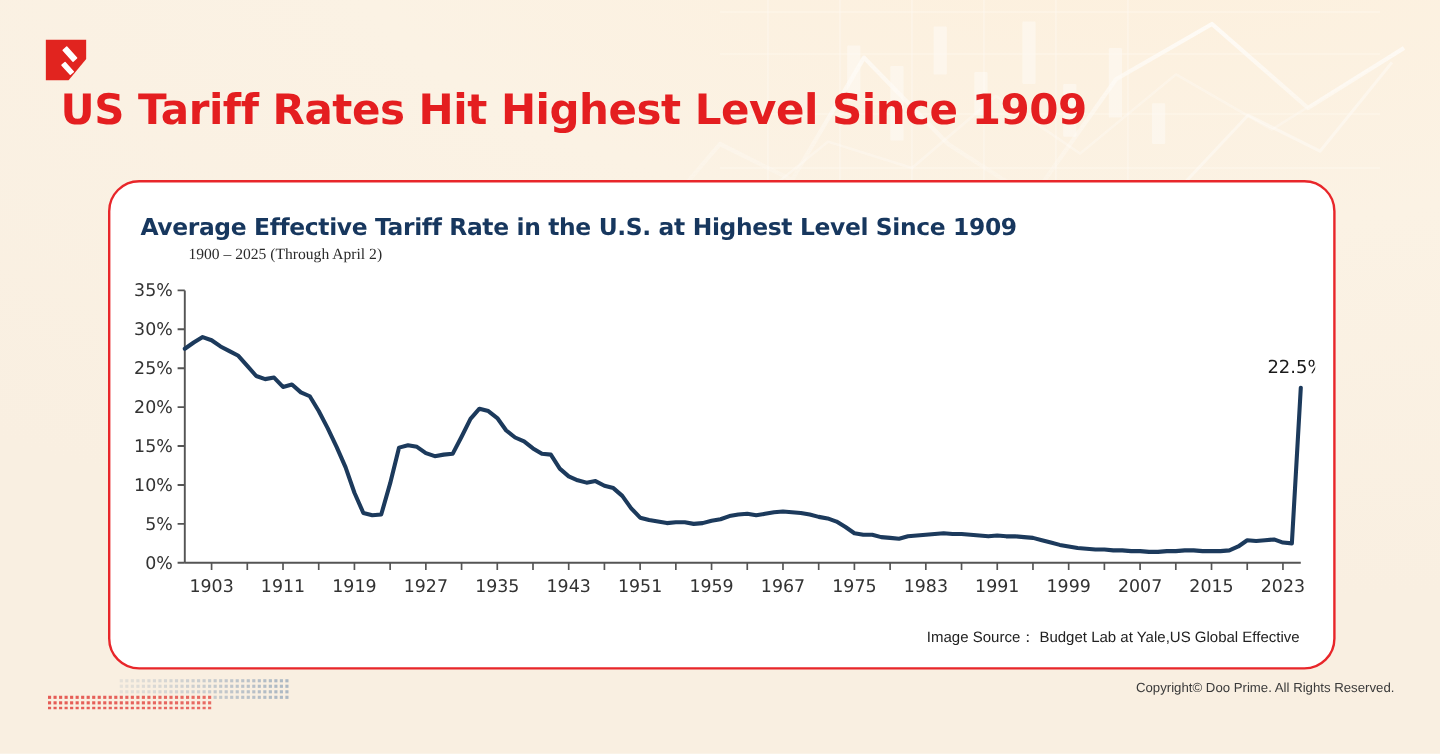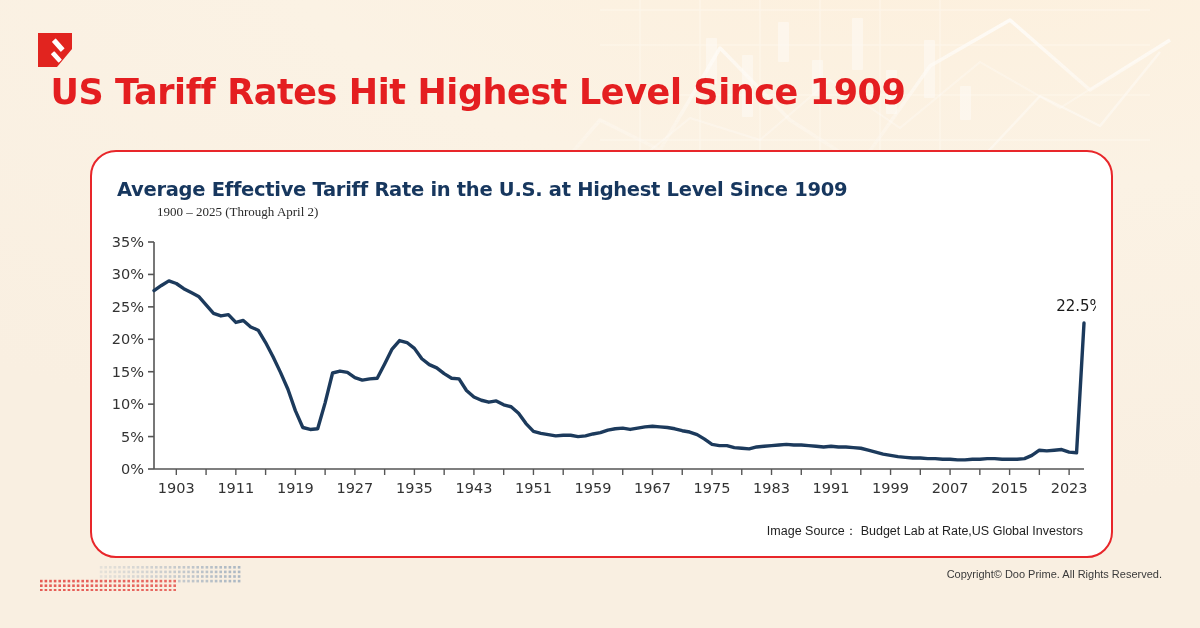--- a/index.html
+++ b/index.html
@@ -229,21 +229,21 @@
           <text x="903.6" y="259" text-anchor="middle" font-family="&quot;DejaVu Sans&quot;, sans-serif" font-size="14.5" fill="#333">2015</text>
           <text x="963.12" y="259" text-anchor="middle" font-family="&quot;DejaVu Sans&quot;, sans-serif" font-size="14.5" fill="#333">2023</text>
         </g>
       <path id="series-path" fill="none" stroke-width="3.4" stroke-linejoin="round" stroke-linecap="round" d="M48.00 56.64 L55.44 51.45 L62.88 46.91 L70.32 49.51 L77.76 54.70 L85.20 58.59 L92.64 62.48 L100.08 70.91 L107.52 79.34 L114.96 81.94 L122.40 80.64 L129.84 88.42 L137.28 86.48 L144.72 92.96 L152.16 96.21 L159.60 108.53 L167.04 122.80 L174.48 138.36 L181.92 155.23 L189.36 176.63 L196.80 193.49 L204.24 195.44 L211.68 194.79 L219.12 168.85 L226.56 139.01 L234.00 137.07 L241.44 138.36 L248.88 143.55 L256.32 146.15 L263.76 144.85 L271.20 144.20 L278.64 129.93 L286.08 115.01 L293.52 106.58 L300.96 108.53 L308.40 114.37 L315.84 124.74 L323.28 130.58 L330.72 133.82 L338.16 139.66 L345.60 144.20 L353.04 144.85 L360.48 156.52 L367.92 163.01 L375.36 166.25 L382.80 168.20 L390.24 166.90 L397.68 170.79 L405.12 172.74 L412.56 179.22 L420.00 189.60 L427.44 197.38 L434.88 199.33 L442.32 200.63 L449.76 201.92 L457.20 201.27 L464.64 201.27 L472.08 202.57 L479.52 201.92 L486.96 199.98 L494.40 198.68 L501.84 196.09 L509.28 194.79 L516.72 194.14 L524.16 195.44 L531.60 194.14 L539.04 192.84 L546.48 192.19 L553.92 192.84 L561.36 193.49 L568.80 194.79 L576.24 196.73 L583.68 198.03 L591.12 200.63 L598.56 205.17 L606.00 210.35 L613.44 211.65 L620.88 211.65 L628.32 213.60 L635.76 214.25 L643.20 214.89 L650.64 212.95 L658.08 212.30 L665.52 211.65 L672.96 211.00 L680.40 210.35 L687.84 211.00 L695.28 211.00 L702.72 211.65 L710.16 212.30 L717.60 212.95 L725.04 212.30 L732.48 212.95 L739.92 212.95 L747.36 213.60 L754.80 214.25 L762.24 216.19 L769.68 218.14 L777.12 220.08 L784.56 221.38 L792.00 222.68 L799.44 223.33 L806.88 223.97 L814.32 223.97 L821.76 224.62 L829.20 224.62 L836.64 225.27 L844.08 225.27 L851.52 225.92 L858.96 225.92 L866.40 225.27 L873.84 225.27 L881.28 224.62 L888.72 224.62 L896.16 225.27 L903.60 225.27 L911.04 225.27 L918.48 224.62 L925.92 221.38 L933.36 216.19 L940.80 216.84 L948.24 216.19 L955.68 215.54 L963.12 218.14 L970.56 218.79 L978.00 89.07" stroke="#1c3a5c"></path>
       <g id="annotations">
           <text x="974" y="77.07142857142856" text-anchor="middle" font-family="&quot;DejaVu Sans&quot;, sans-serif" font-size="15" fill="#1a1a1a">22.5%</text>
         </g>
     </svg>
   </div>
 
-  <div id="source-line">Image Source： Budget Lab at Rate,US Global Investors</div>
+  <div id="source-line">Image Source： Budget Lab at Yale,US Global Effective</div>
 </div>
 
 <div id="footer-dots">
   <svg width="215" height="26" viewBox="0 0 215 26">
       <rect x="61.8" y="1" width="2.6" height="2.6" fill="#8fa3b8" fill-opacity="0.19"></rect>
       <rect x="66.39999999999999" y="1" width="2.6" height="2.6" fill="#8fa3b8" fill-opacity="0.21"></rect>
       <rect x="71" y="1" width="2.6" height="2.6" fill="#8fa3b8" fill-opacity="0.22"></rect>
       <rect x="75.6" y="1" width="2.6" height="2.6" fill="#8fa3b8" fill-opacity="0.24"></rect>
       <rect x="80.19999999999999" y="1" width="2.6" height="2.6" fill="#8fa3b8" fill-opacity="0.26"></rect>
       <rect x="84.8" y="1" width="2.6" height="2.6" fill="#8fa3b8" fill-opacity="0.28"></rect>

